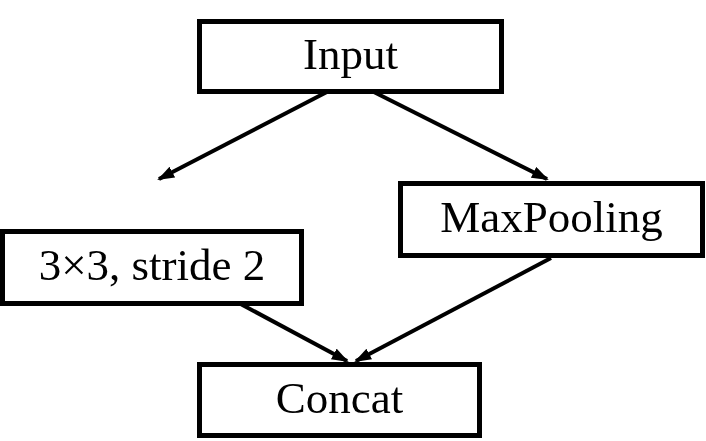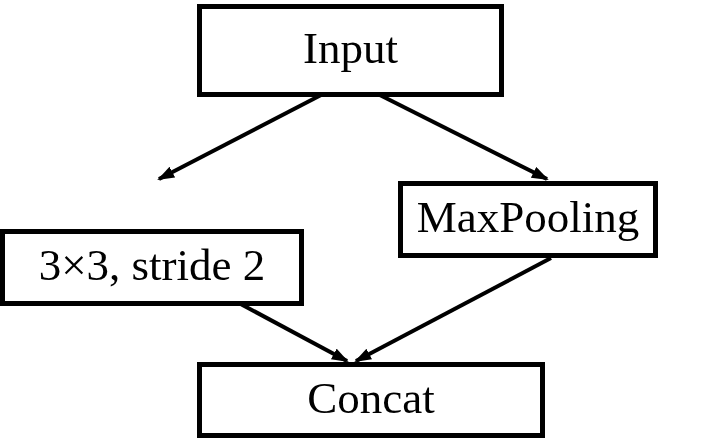--- a/index.html
+++ b/index.html
@@ -31,24 +31,24 @@
     align-items: center;
     justify-content: center;
   }
   .node-label {
     font-size: 45px;
     line-height: 1;
     color: #000000;
     white-space: nowrap;
     padding-bottom: 4px;
   }
-  .node-input   { left: 197px; top: 4px;   width: 307px; height: 93px; }
+  .node-input   { left: 197px; top: 19px;   width: 307px; height: 75px; }
   .node-conv    { left: 0px;   top: 181px; width: 304px; height: 77px; margin-top: 48px; }
-  .node-maxpool { left: 398px; top: 181px; width: 260px; height: 77px; }
-  .node-concat  { left: 197px; top: 362px; width: 348px; height: 76px; }
+  .node-maxpool { left: 398px; top: 181px; width: 307px; height: 77px; }
+  .node-concat  { left: 197px; top: 362px; width: 285px; height: 76px; }
 </style>
 </head>
 <body>
 
 <div class="canvas">
 
   <svg class="edges-layer" viewBox="0 0 706 441" xmlns="http://www.w3.org/2000/svg">
     <defs>
       <marker id="arrowhead" markerUnits="userSpaceOnUse" markerWidth="20" markerHeight="14" refX="15" refY="6" orient="auto">
         <path d="M0,0 L17,6 L0,12 z" fill="#000000"></path>

